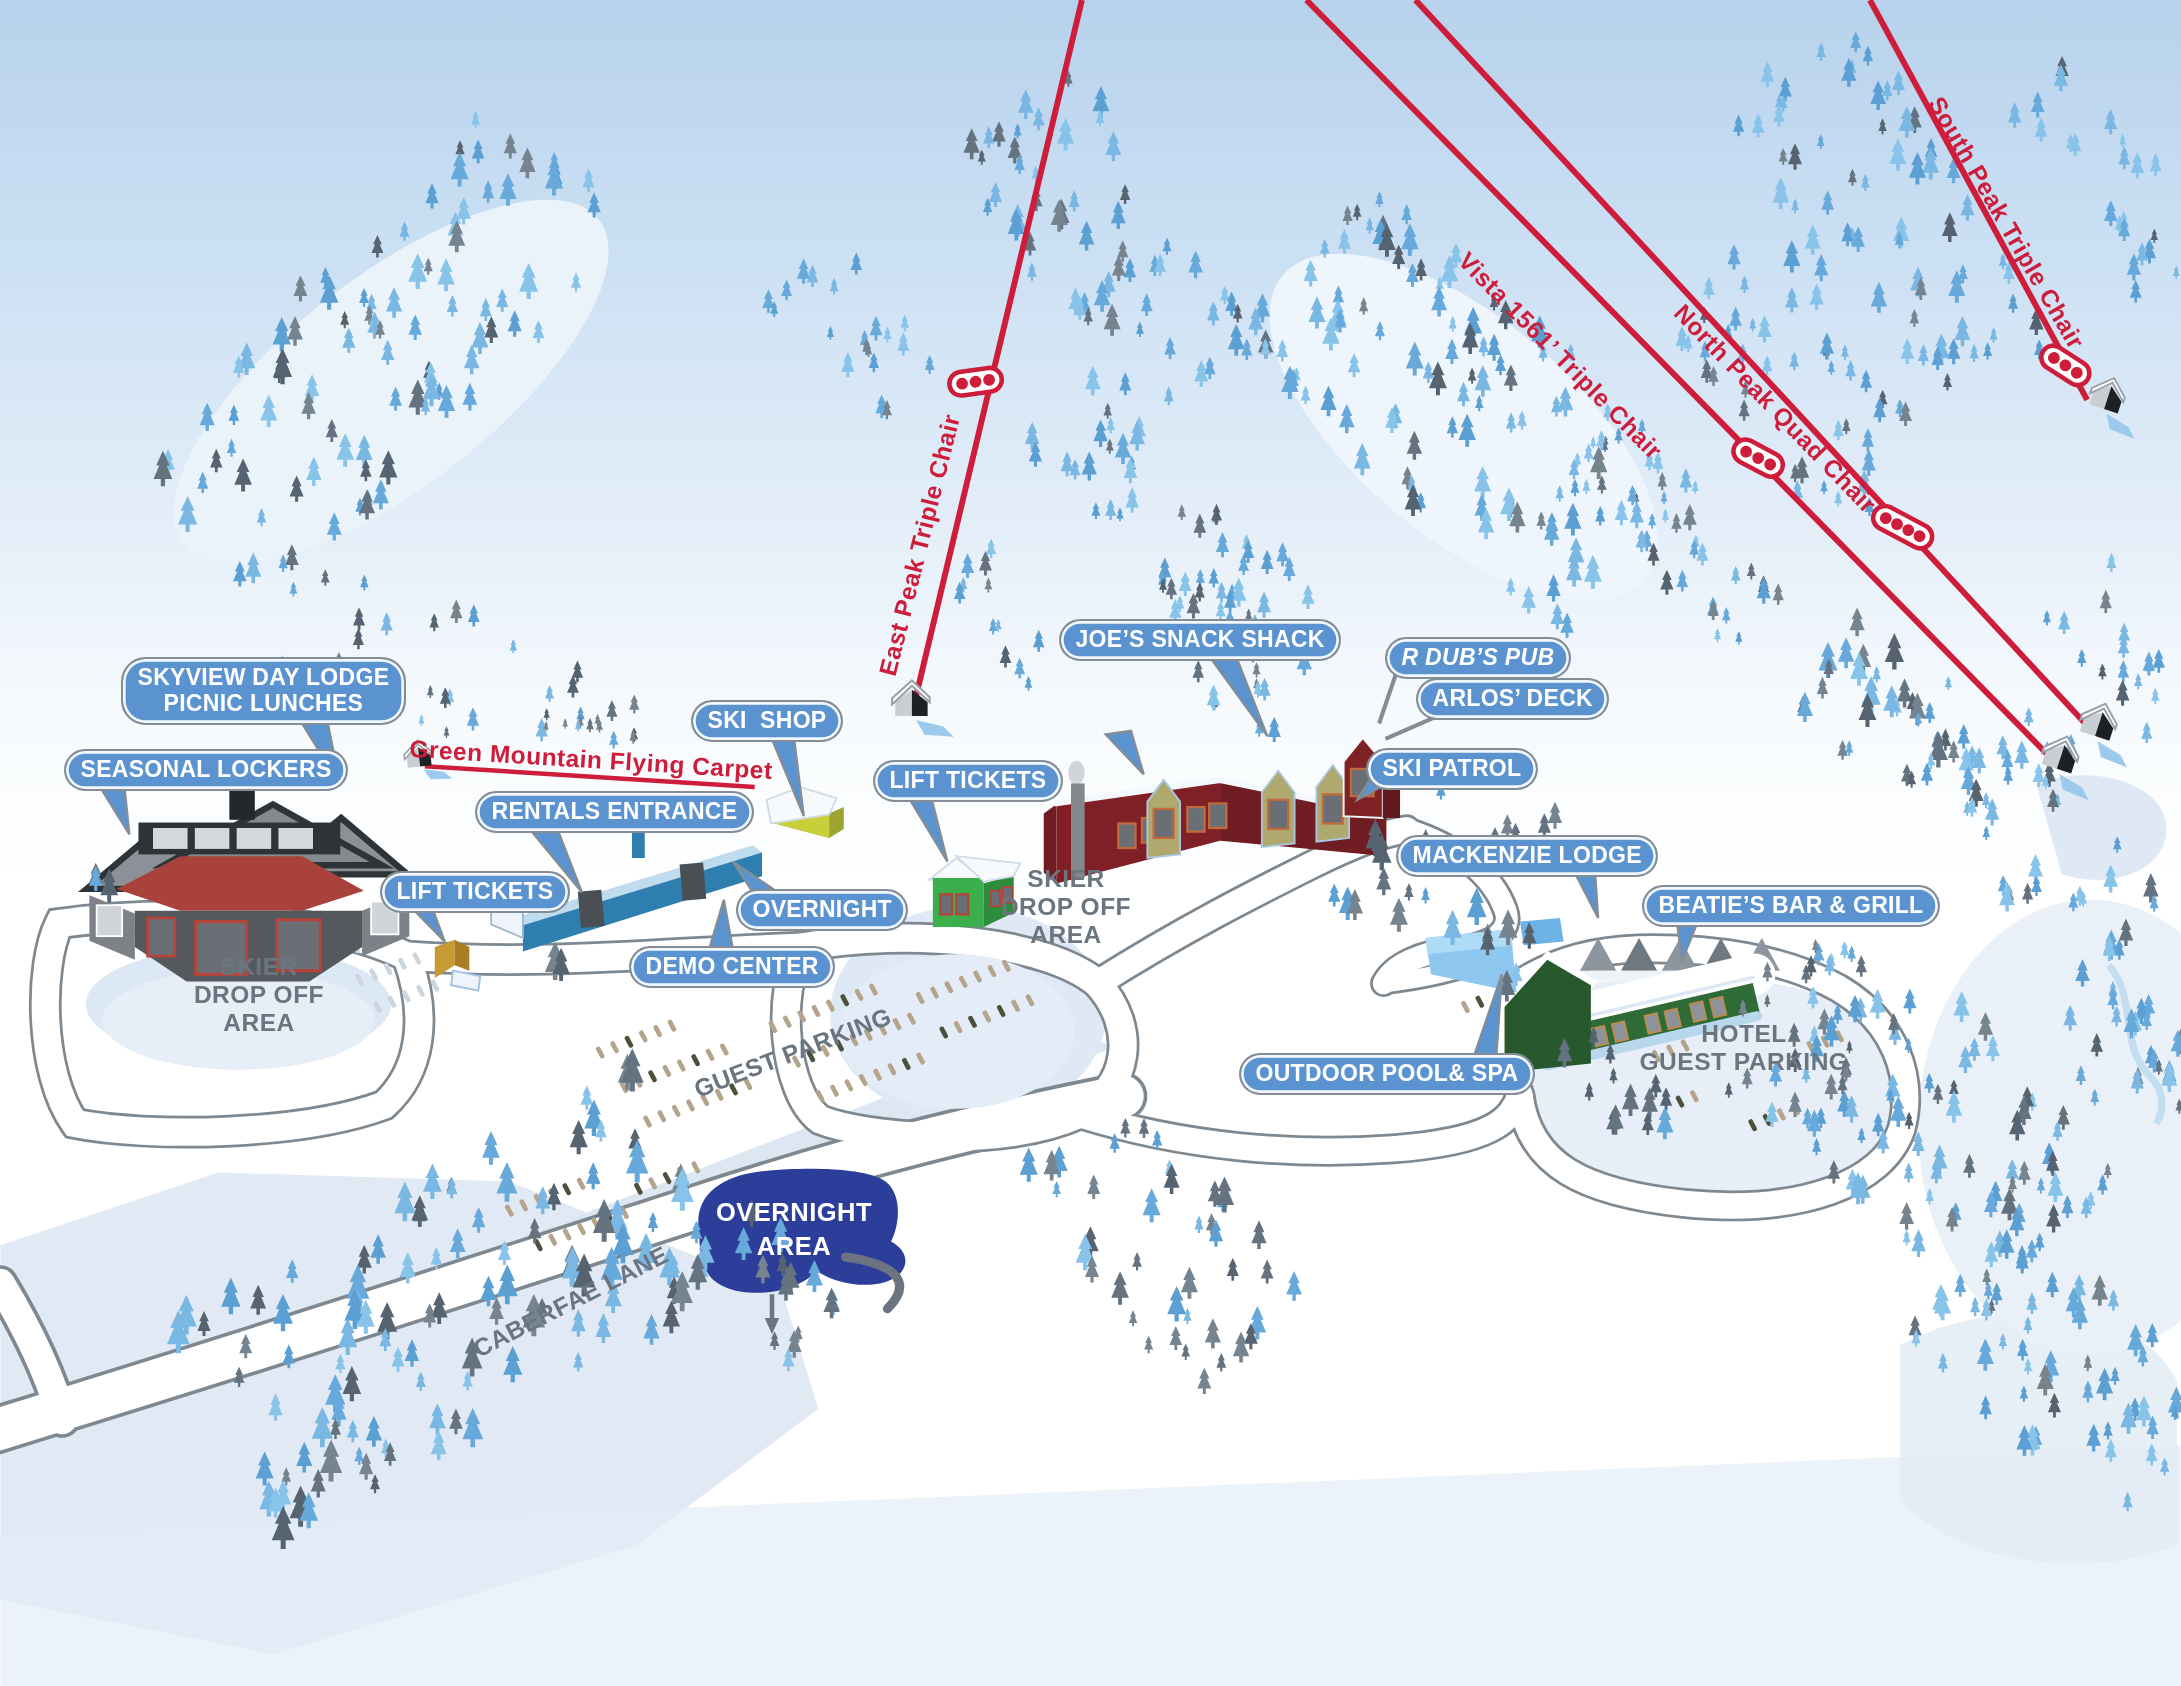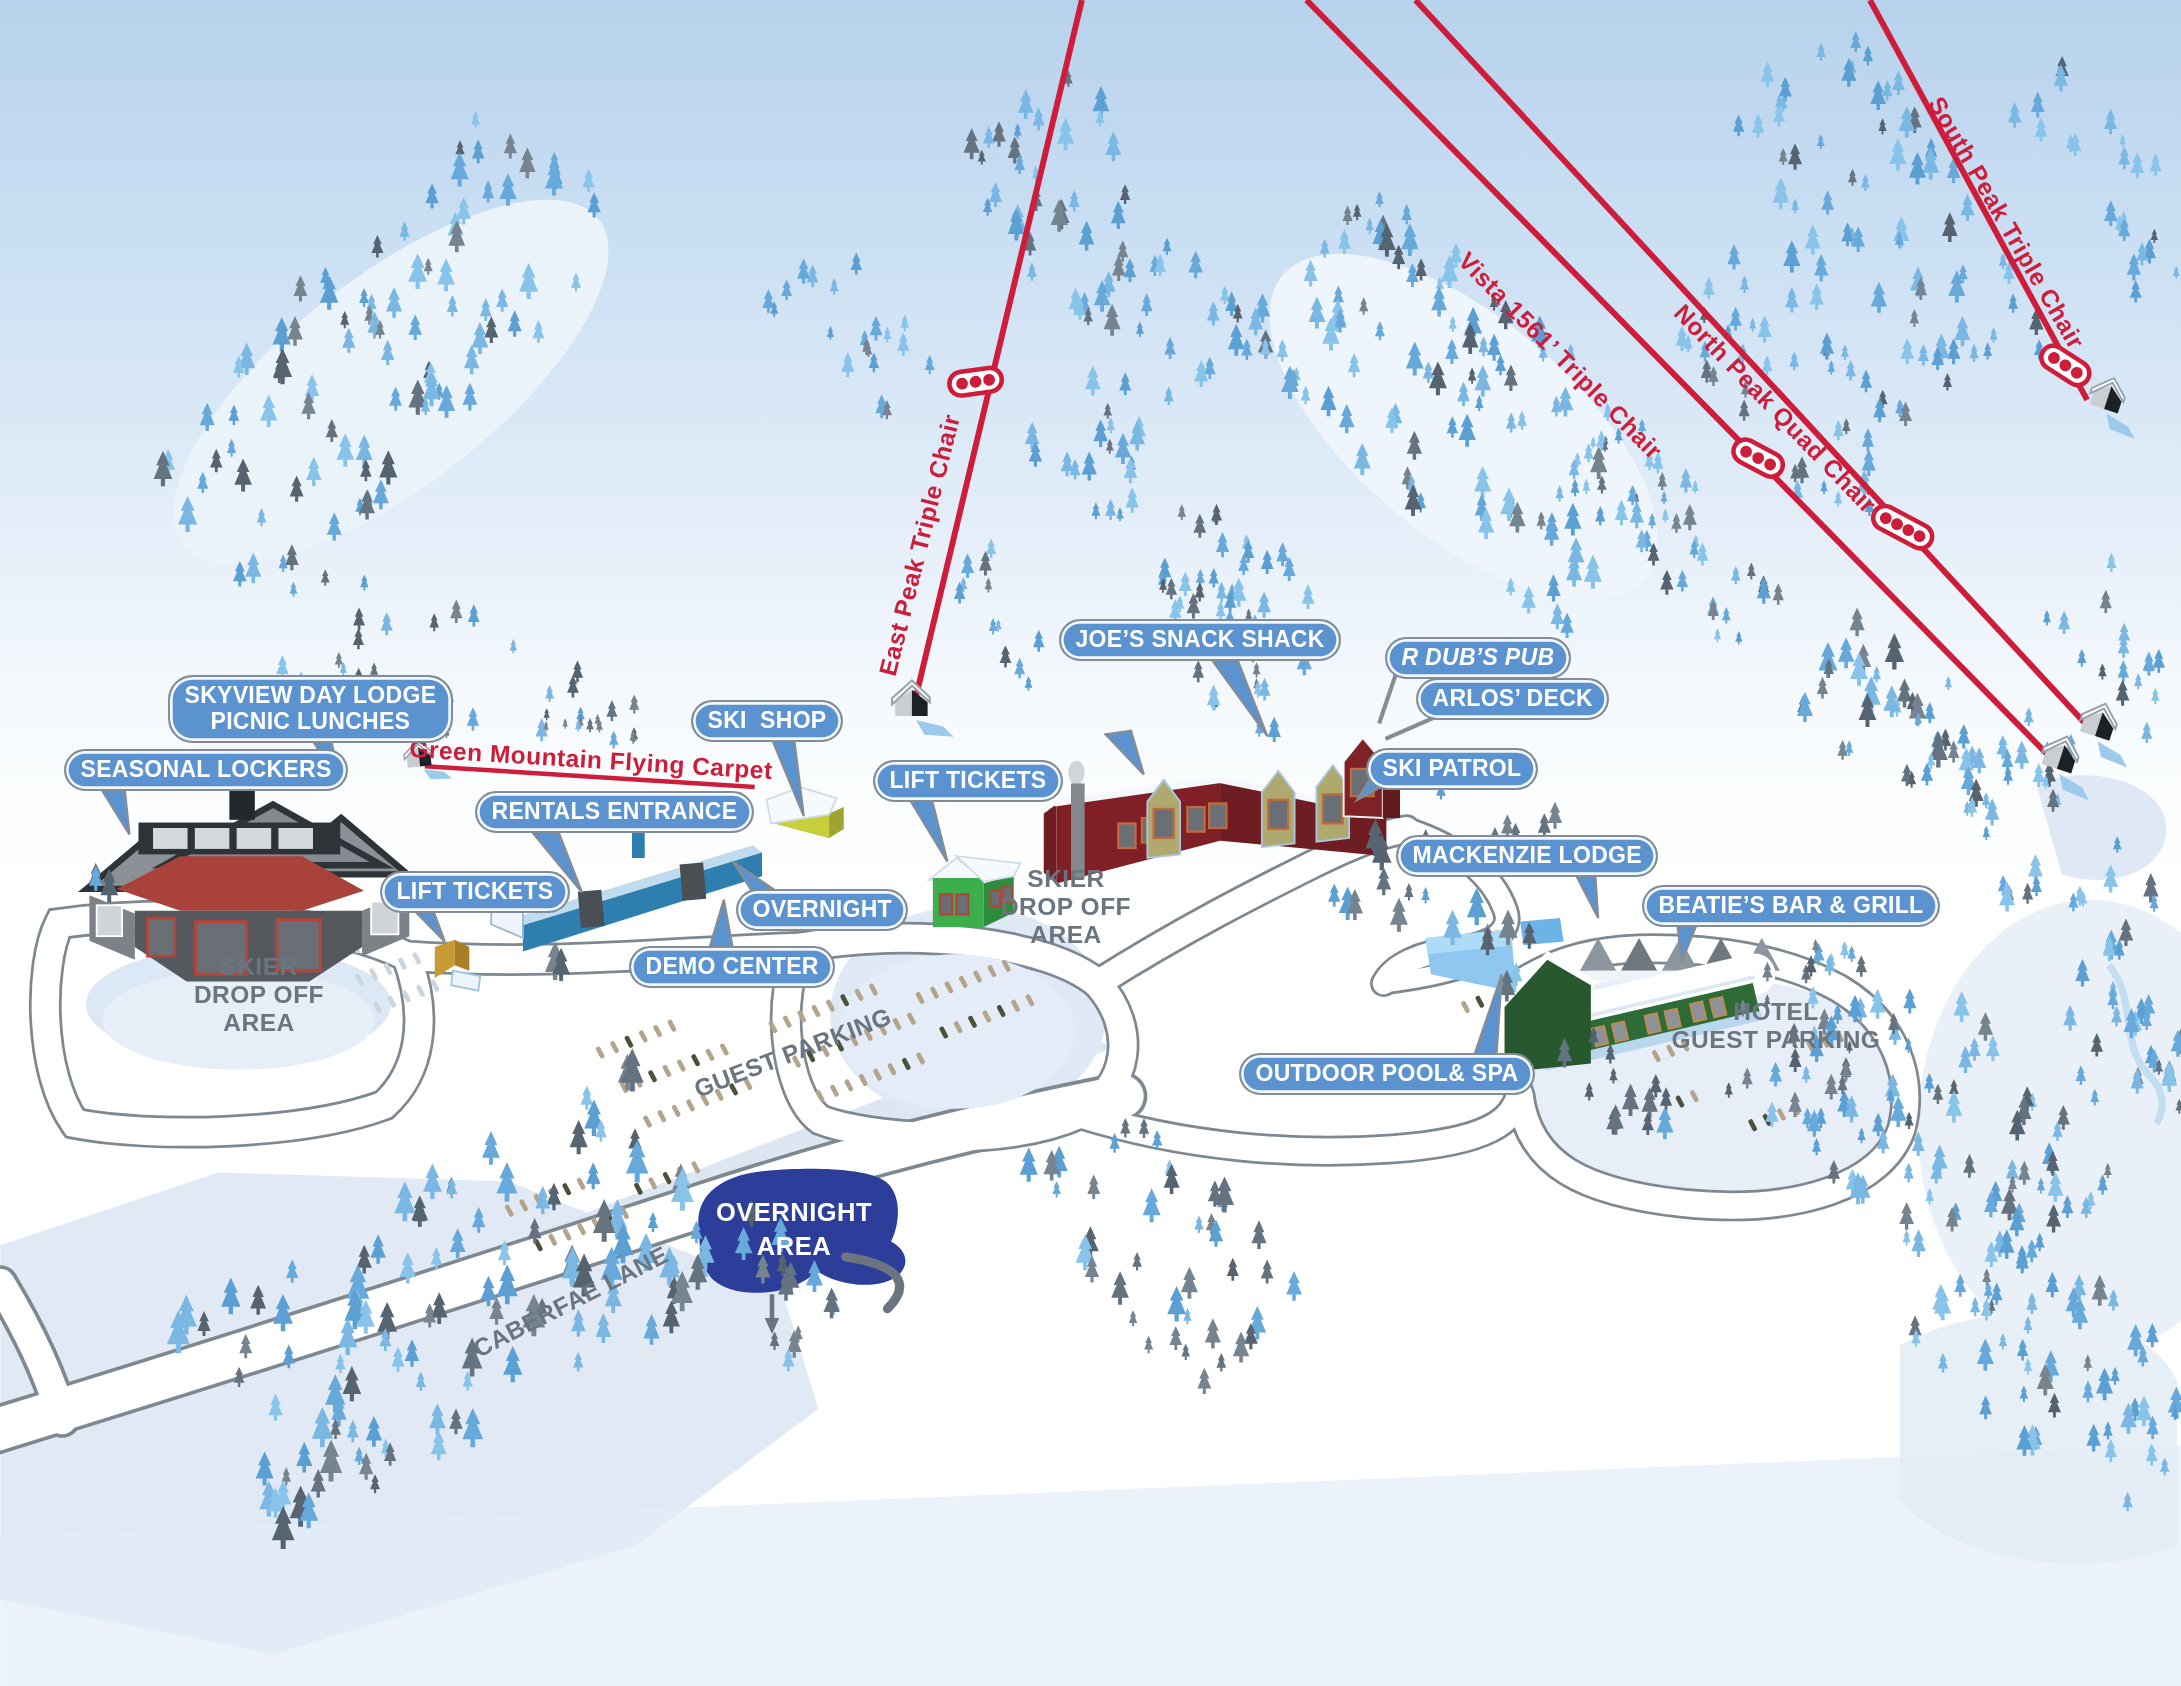--- a/index.html
+++ b/index.html
@@ -1414,27 +1414,27 @@
   <div class="liftlabel" style="left:2006px;top:223px;transform:translate(-50%,-50%) rotate(60deg);">South Peak Triple Chair</div>
   <div class="liftlabel" style="left:591px;top:760px;transform:translate(-50%,-50%) rotate(3.5deg);">Green Mountain Flying Carpet</div>
 
   <div class="areatext" style="left:259px;top:995px;transform:translate(-50%,-50%);">SKIER
 DROP OFF
 AREA</div>
   <div class="areatext" style="left:1066px;top:907px;transform:translate(-50%,-50%);">SKIER
 DROP OFF
 AREA</div>
   <div class="areatext" style="left:793px;top:1053px;transform:translate(-50%,-50%) rotate(-21deg);">GUEST PARKING</div>
-  <div class="areatext" style="left:1744px;top:1026px;transform:translate(-50%,-50%);margin-left:32px;">HOTEL
+  <div class="areatext" style="left:1744px;top:1048px;transform:translate(-50%,-50%);">HOTEL
 GUEST PARKING</div>
   <div class="areatext" style="left:571px;top:1302px;transform:translate(-50%,-50%) rotate(-27deg);">CABERFAE LANE</div>
   <div class="overnight-text" style="left:794px;top:1229px;transform:translate(-50%,-50%);">OVERNIGHT
 AREA</div>
 
-  <div class="bubble" style="left:121px;top:675px;margin-left:47px;">SKYVIEW DAY LODGE
+  <div class="bubble" style="left:121px;top:657px;">SKYVIEW DAY LODGE
 PICNIC LUNCHES</div>
   <div class="bubble" style="left:64px;top:749px;text-align:center;">SEASONAL LOCKERS</div>
   <div class="bubble" style="left:380px;top:871px;">LIFT TICKETS</div>
   <div class="bubble" style="left:475px;top:791px;">RENTALS ENTRANCE</div>
   <div class="bubble" style="left:691px;top:700px;">SKI  SHOP</div>
   <div class="bubble" style="left:736px;top:889px;">OVERNIGHT</div>
   <div class="bubble" style="left:629px;top:946px;text-align:center;">DEMO CENTER</div>
   <div class="bubble" style="left:873px;top:760px;">LIFT TICKETS</div>
   <div class="bubble" style="left:1059px;top:619px;">JOE’S SNACK SHACK</div>
   <div class="bubble" style="left:1385px;top:637px;font-style:italic;">R DUB’S PUB</div>

